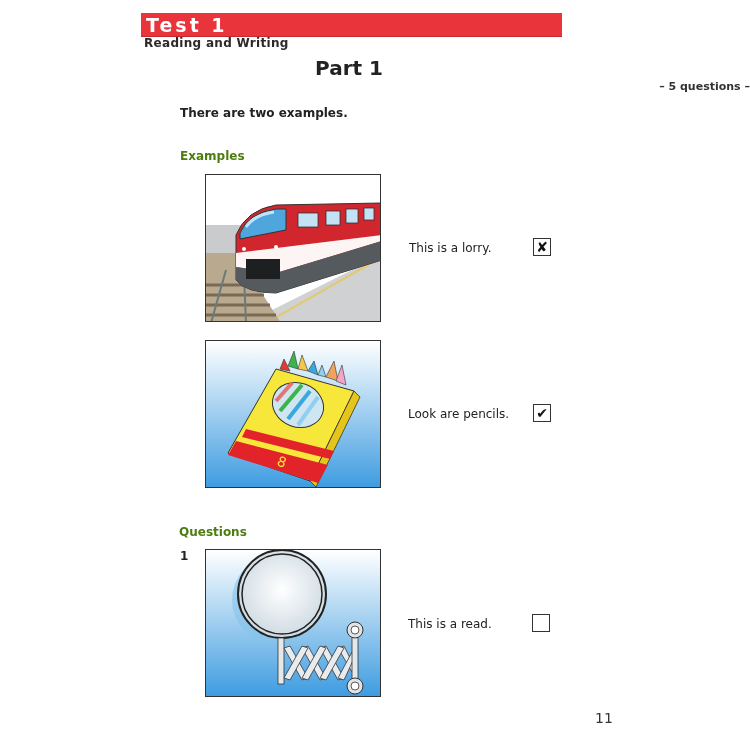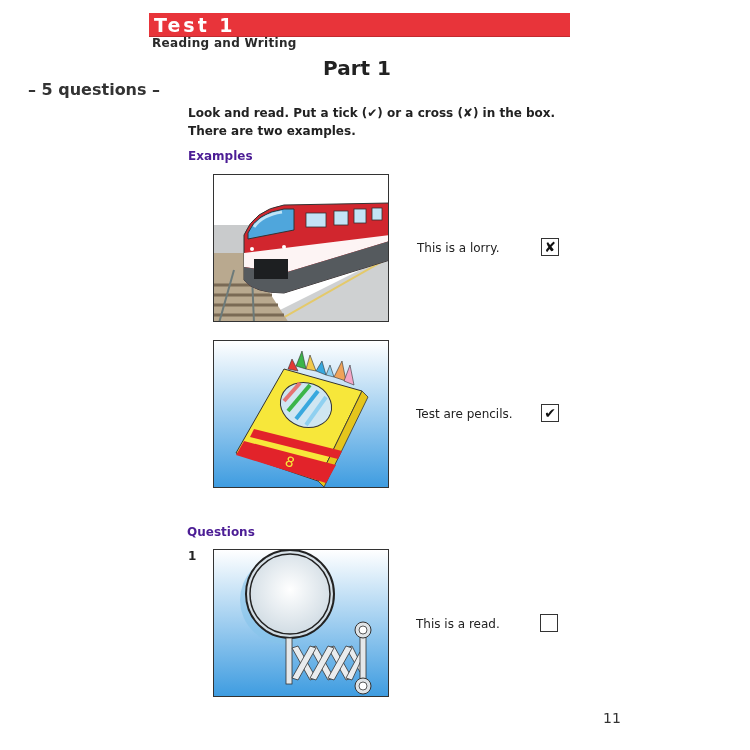--- a/index.html
+++ b/index.html
@@ -1,44 +1,44 @@
 <!DOCTYPE html>
 <html><head>
   <meta charset="utf-8">
   <style>
     html, body { margin: 0; padding: 0; }
     body {
       width: 750px; height: 750px; background: #ffffff; position: relative; overflow: hidden;
       font-family: "DejaVu Sans", sans-serif; color: #1e1e1e;
     }
-    .abs { position: absolute; margin-left: 8px; }
+    .abs { position: absolute; }
     .header-bar {
       left: 141px; top: 13px; width: 421px; height: 23px;
       background: #e8343a; border-bottom: 1px solid #c22a2f;
     }
     .header-title {
       left: 146px; top: 13px; height: 23px; line-height: 24px;
       color: #ffffff; font-weight: bold; font-size: 19px; letter-spacing: 3px;
       font-family: "DejaVu Sans", sans-serif;
     }
     .section-title {
       left: 144px; top: 36px; font-size: 12px; font-weight: bold; color: #2a2a2a; letter-spacing: 0.3px;
     }
     .part-title {
       left: 0; width: 678px; top: 56px; text-align: center; font-size: 20px; font-weight: bold; color: #222;
       padding-left: 20px; box-sizing: border-box;
     }
     .part-sub {
-      left: 0; width: 750px; top: 80px; text-align: left; font-size: 16px; font-weight: bold; color: #333;
+      left: 0; width: 750px; top: 80px; text-align: right; font-size: 11px; font-weight: bold; color: #333;
       padding-left: 20px; box-sizing: border-box;
     }
     .instructions {
       left: 180px; top: 104px; font-size: 12px; font-weight: bold; line-height: 18px; color: #222;
     }
-    .sub-heading { font-size: 12px; font-weight: bold; color: #4c1d95; }
+    .sub-heading { font-size: 12px; font-weight: bold; color: #4d7c0f; }
     .pic-box {
       width: 176px; height: 148px; border: 1.5px solid #333; box-sizing: border-box; overflow: hidden;
     }
     .sentence { font-size: 12px; color: #222; }
     .check-box {
       width: 18px; height: 18px; border: 1.5px solid #333; box-sizing: border-box;
       display: flex; align-items: center; justify-content: center; font-size: 14px; font-weight: bold; color: #111;
       background: #fff; cursor: pointer;
     }
     .q-num { font-size: 12px; font-weight: bold; color: #222; }
@@ -48,21 +48,20 @@
 </head>
 <body>
 
 <div class="abs header-bar"></div>
 <div class="abs header-title">Test 1</div>
 <div class="abs section-title">Reading and Writing</div>
 <div class="abs part-title">Part 1</div>
 <div class="abs part-sub">– 5 questions –</div>
 
 <div class="abs instructions">
-  <div>Look and read. Put a tick (✔) or a cross (✘) in the box.</div>
   <div>There are two examples.</div>
 </div>
 
 <div class="abs sub-heading" style="left:180px; top:149px;">Examples</div>
 
 <div class="abs pic-box" style="left:205px; top:174px;">
   <svg width="176" height="148" viewBox="0 0 176 148">
     <rect width="176" height="148" fill="#ffffff"></rect>
 
     <polygon points="0,50 40,50 40,80 0,80" fill="#c9cbcc"></polygon>
@@ -134,21 +133,21 @@
       <line x1="82" y1="78" x2="104" y2="50" stroke="#38a8de"></line>
       <line x1="92" y1="84" x2="112" y2="56" stroke="#8fd0f0"></line>
       <line x1="70" y1="60" x2="86" y2="42" stroke="#e57373"></line>
     </g>
 
     <polygon points="40,88 128,110 124,118 36,96" fill="#e2232a"></polygon>
     <polygon points="30,100 122,124 112,142 22,114" fill="#e2232a"></polygon>
     <text x="70" y="124" font-size="14" fill="#f7e73a" font-family="DejaVu Sans, sans-serif" transform="rotate(20 70 124)">8</text>
   </svg>
 </div>
-<div class="abs sentence" style="left:408px; top:407px;">Test are pencils.</div>
+<div class="abs sentence" style="left:408px; top:407px;">Look are pencils.</div>
 <div class="abs check-box" style="left:533px; top:404px;">
   <span>✔</span>
 </div>
 
 <div class="abs sub-heading" style="left:179px; top:525px;">Questions</div>
 <div class="abs q-num" style="left:180px; top:549px;">1</div>
 
 <div class="abs pic-box" style="left:205px; top:549px;">
   <svg width="176" height="148" viewBox="0 0 176 148">
     <defs>

